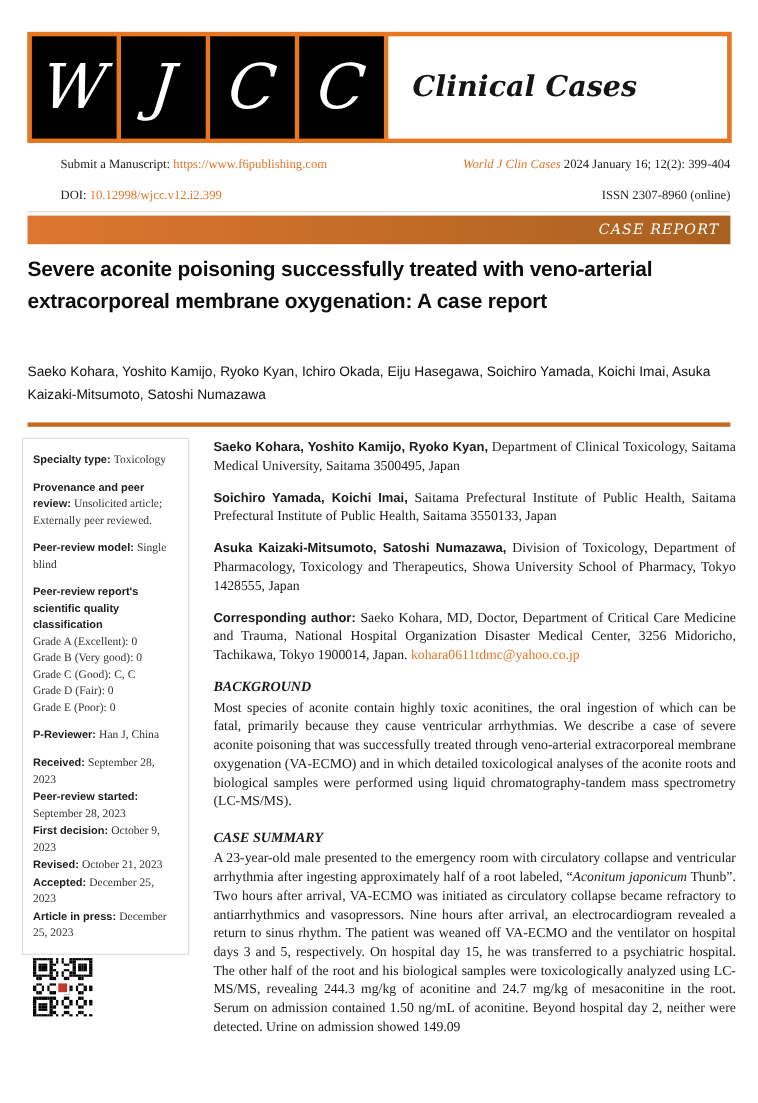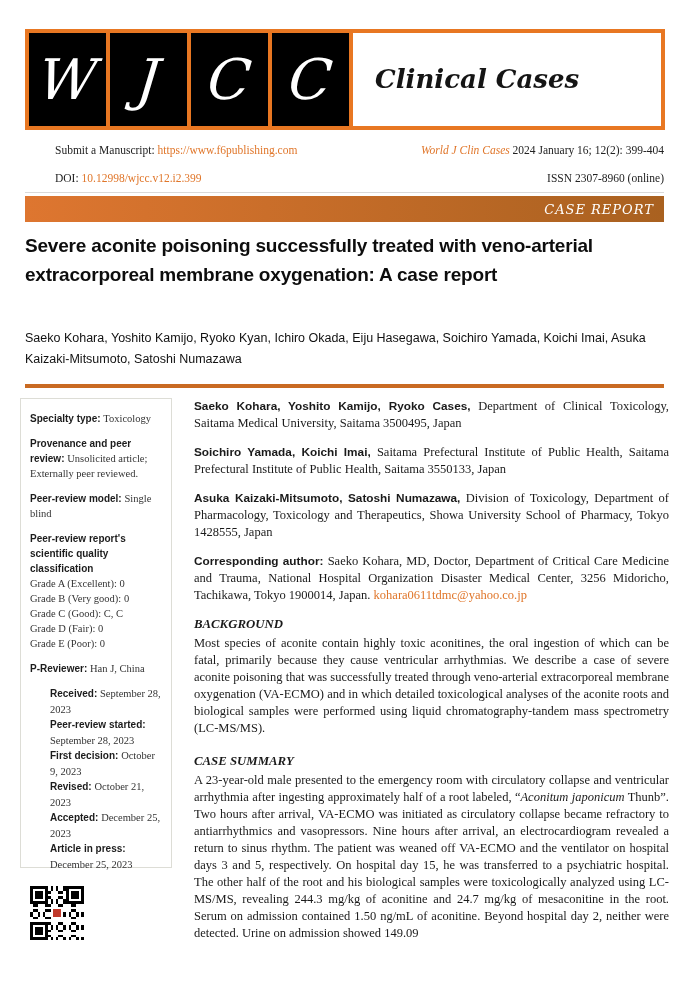--- a/index.html
+++ b/index.html
@@ -48,21 +48,21 @@
 
   
   .main{position:absolute;left:20px;top:398px;width:649px;height:605px;display:flex;gap:22px;}
 
   .sidebar{flex:0 0 152px;box-sizing:border-box;border:1px solid #ddddd6;height:470px;
            padding:12px 9px 0 9px;font-size:10px;line-height:15px;color:#333;}
   .sb-block{margin-bottom:10px;}
   .sb-label{font-family:"Liberation Sans",sans-serif;font-weight:bold;font-size:10px;color:#1c1c1c;}
   .sb-value{font-family:"Liberation Serif",serif;font-size:10.5px;}
   .sb-line{font-family:"Liberation Serif",serif;font-size:10.5px;}
-  .sb-date{line-height:15.5px;margin-left:20px;}
+  .sb-date{line-height:15.5px;}
 
   .qr{position:relative;display:grid;grid-template-columns:repeat(21,1fr);
       grid-template-rows:repeat(21,1fr);width:54px;height:54px;margin-top:14px;}
   .qr i{background:#000;}
   .qr::after{content:"";position:absolute;left:50%;top:50%;width:8px;height:8px;margin:-4px;
              background:#c0392b;box-shadow:0 0 0 2px #fff;}
 
   .content{flex:1;font-size:12.5px;line-height:17px;text-align:justify;color:#1a1a1a;}
   .aff{margin:0 0 12px 0;}
   .names{font-family:"Liberation Sans",sans-serif;font-weight:bold;font-size:11.8px;}
@@ -341,21 +341,21 @@
           <i style="grid-area:21/9"></i>
           <i style="grid-area:21/11"></i>
           <i style="grid-area:21/14"></i>
           <i style="grid-area:21/16"></i>
           <i style="grid-area:21/19"></i>
           <i style="grid-area:21/21"></i>
         </div>
     </div>
 
     <div class="content">
-      <p class="aff"><span class="names">Saeko Kohara, Yoshito Kamijo, Ryoko Cases,</span><span> Department of Clinical Toxicology, Saitama Medical University, Saitama 3500495, Japan</span></p>
+      <p class="aff"><span class="names">Saeko Kohara, Yoshito Kamijo, Ryoko Kyan,</span><span> Department of Clinical Toxicology, Saitama Medical University, Saitama 3500495, Japan</span></p>
       <p class="aff"><span class="names">Soichiro Yamada, Koichi Imai,</span><span> Saitama Prefectural Institute of Public Health, Saitama Prefectural Institute of Public Health, Saitama 3550133, Japan</span></p>
       <p class="aff"><span class="names">Asuka Kaizaki-Mitsumoto, Satoshi Numazawa,</span><span> Division of Toxicology, Department of Pharmacology, Toxicology and Therapeutics, Showa University School of Pharmacy, Tokyo 1428555, Japan</span></p>
       <p class="aff"><span class="corr-label">Corresponding author: </span><span>Saeko Kohara, MD, Doctor, Department of Critical Care Medicine and Trauma, National Hospital Organization Disaster Medical Center, 3256 Midoricho, Tachikawa, Tokyo 1900014, Japan. </span><a href="#" class="email">kohara0611tdmc@yahoo.co.jp</a></p>
 
 
       <div class="sub-heading">BACKGROUND</div>
       <p class="para">Most species of aconite contain highly toxic aconitines, the oral ingestion of which can be fatal, primarily because they cause ventricular arrhythmias. We describe a case of severe aconite poisoning that was successfully treated through veno-arterial extracorporeal membrane oxygenation (VA-ECMO) and in which detailed toxicological analyses of the aconite roots and biological samples were performed using liquid chromatography-tandem mass spectrometry (LC-MS/MS).</p>
 
       <div class="gap"></div>
       <div class="sub-heading">CASE SUMMARY</div>

